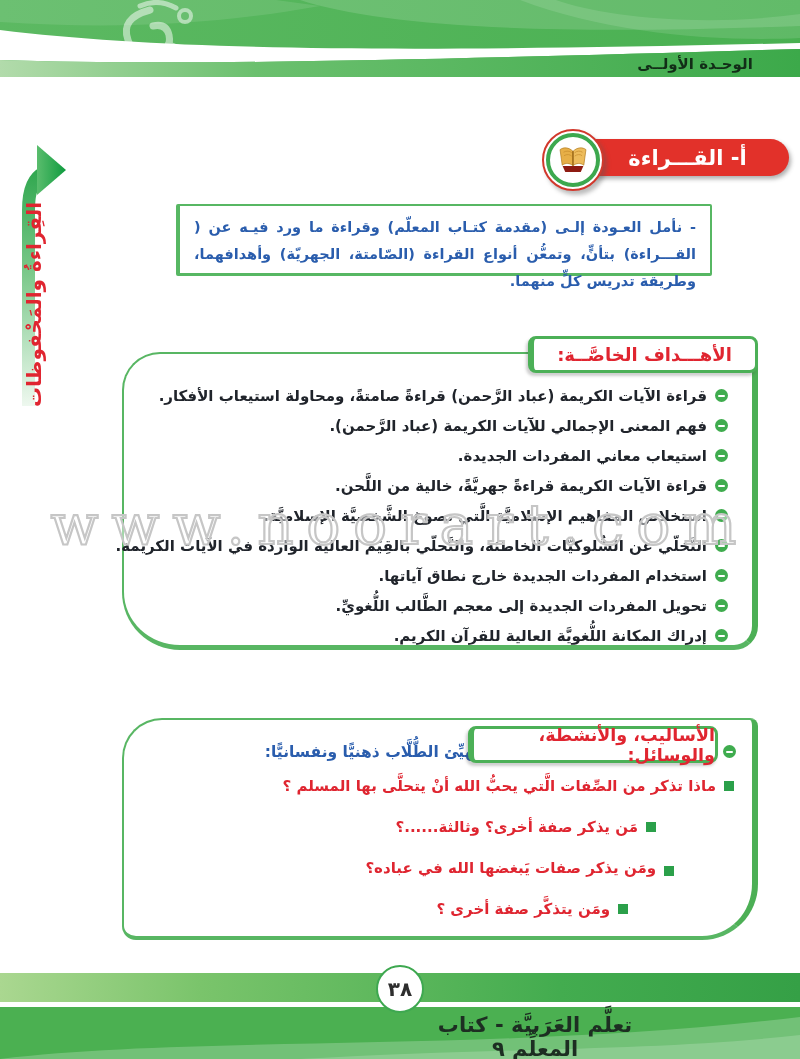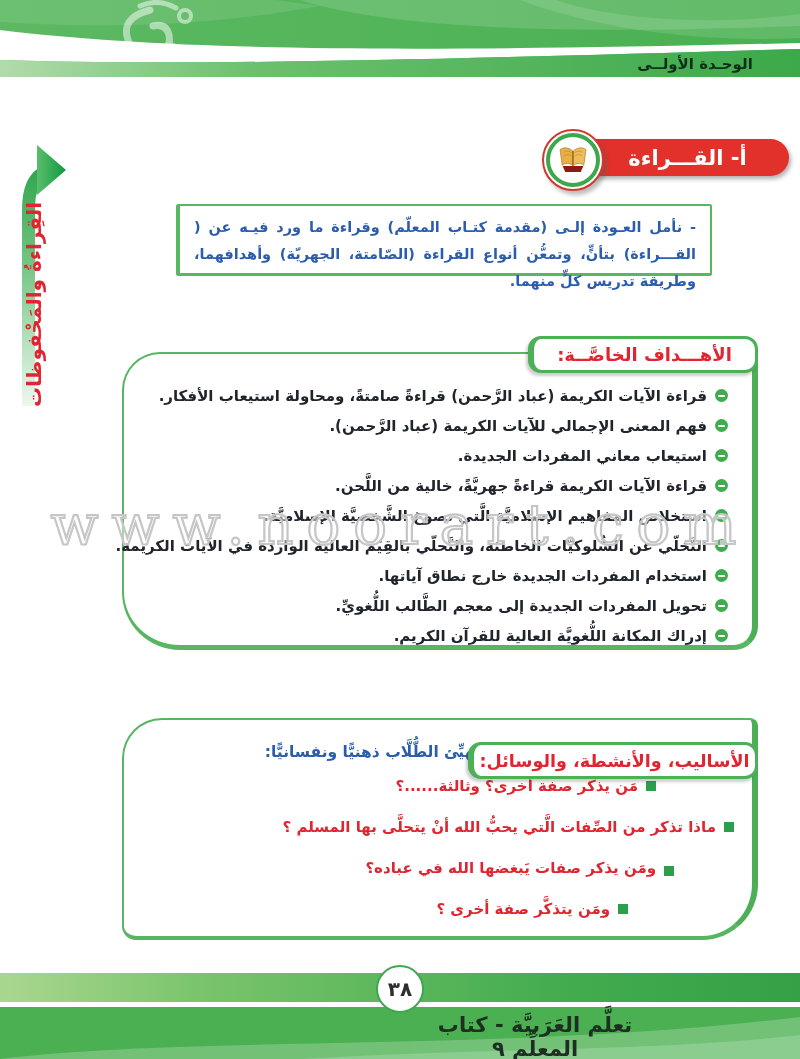--- a/index.html
+++ b/index.html
@@ -54,27 +54,27 @@
   
   .panel{
     position:absolute;left:122px;width:636px;box-sizing:border-box;
     border:2px solid #58b663;border-right:6px solid #4caf55;
     background:#ffffff;z-index:1;
   }
   .objectives-panel{top:352px;height:298px;border-radius:38px 8px 24px 58px;border-bottom-width:5px;}
   .methods-panel{top:718px;height:222px;border-radius:40px 8px 56px 14px;border-bottom-width:4px;}
   .panel-header{
     position:absolute;height:37px;background:#ffffff;z-index:4;
-    border:3px solid #4cb057;border-left-width:6px;border-radius:13px;
+    border:3px solid #4cb057;border-left-width:6px;border-radius:8px;
     box-shadow:-2px 3px 3px rgba(60,60,60,.25);
     display:flex;align-items:center;justify-content:center;
     color:#e02530;font-weight:bold;direction:rtl;box-sizing:border-box;
   }
   .objectives-header{top:336px;left:528px;width:230px;font-size:18px;}
-  .methods-header{top:742px;left:468px;width:290px;font-size:17.5px;text-align:right;}
+  .methods-header{top:726px;left:468px;width:250px;font-size:17.5px;text-align:right;}
   
   .objectives-list{padding:32px 24px 0 8px;display:flex;flex-direction:column;gap:10px;margin-left:28px;}
   .obj-item{display:flex;direction:rtl;align-items:flex-start;white-space:nowrap;
     color:#20242b;font-size:15px;font-weight:bold;line-height:20px;}
   .bullet-minus{
     flex:0 0 auto;width:13px;height:13px;margin-left:8px;margin-top:3px;
     background:#3fac4e;border-radius:50%;position:relative;
   }
   .bullet-minus::after{
     content:"";position:absolute;left:3px;top:5.5px;width:7px;height:2.5px;
@@ -237,27 +237,27 @@
 
   <div class="watermark">www.noorart.com</div>
 
   <div class="panel methods-panel">
     <div class="methods-content">
       <div class="lead-row">
         <span class="bullet-minus"></span>
         <span>التَّمهيد للدَّرس من خلال أسئلة تهيِّئ الطُّلَّاب ذهنيًّا ونفسانيًّا:</span>
       </div>
       <div class="questions">
+        <div class="q-row q1">
+            <span class="sq"></span>
+            <span>ماذا تذكر من الصِّفات الَّتي يحبُّ الله أنْ يتحلَّى بها المسلم ؟</span>
+          </div>
         <div class="q-row q2">
             <span class="sq"></span>
             <span>مَن يذكر صفة أخرى؟ وثالثة......؟</span>
-          </div>
-        <div class="q-row q1">
-            <span class="sq"></span>
-            <span>ماذا تذكر من الصِّفات الَّتي يحبُّ الله أنْ يتحلَّى بها المسلم ؟</span>
           </div>
         <div class="q-row q3">
             <span class="sq"></span>
             <span>ومَن يذكر صفات يَبغضها الله في عباده؟</span>
           </div>
         <div class="q-row q4">
             <span class="sq"></span>
             <span>ومَن يتذكَّر صفة أخرى ؟</span>
           </div>
       </div>

